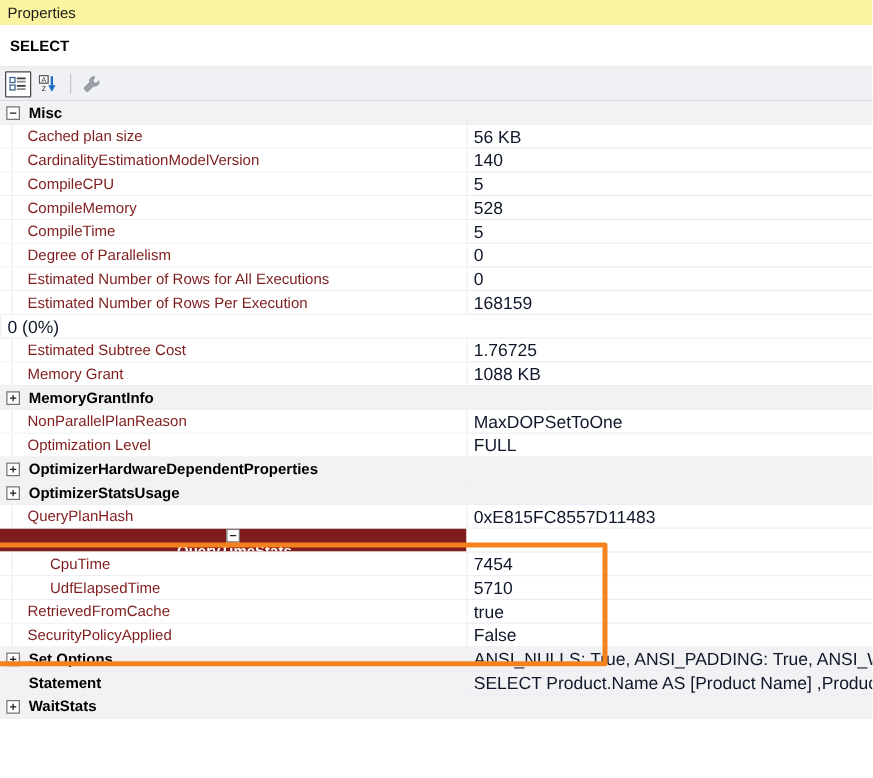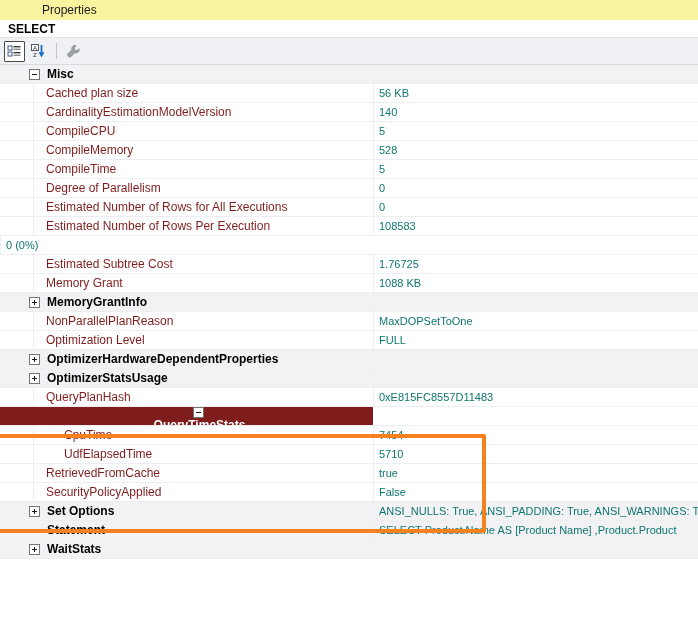--- a/index.html
+++ b/index.html
@@ -23,26 +23,25 @@
     background: #faf3a0;
     display: flex;
     align-items: center;
     padding-left: 6px;
     box-sizing: border-box;
   }
   #titlebar .title-text {
     font-size: 12px;
     color: #1c1c1c;
     line-height: 20px;
-    margin-left: 36px;
   }
 
   
   #object-header {
-    height: 18px;
+    height: 34px;
     background: #ffffff;
     display: flex;
     align-items: center;
     padding-left: 8px;
     box-sizing: border-box;
     border-bottom: 1px solid #e4e4e4;
   }
   #object-header .object-name {
     font-size: 12px;
     font-weight: bold;
@@ -96,34 +95,33 @@
   }
   .row .namecell {
     width: 373px;
     height: 100%;
     display: flex;
     align-items: center;
     box-sizing: border-box;
     position: relative;
     overflow: hidden;
     white-space: nowrap;
-    padding-left: 24px;
   }
   .row .valcell {
     flex: 1;
     height: 100%;
     display: flex;
     align-items: center;
     padding-left: 5px;
     box-sizing: border-box;
     border-left: 1px solid #eceef1;
     overflow: hidden;
     white-space: nowrap;
-    color: #0f766e;
-    font-size: 11px;
+    color: #0f172a;
+    font-size: 14px;
   }
 
   
   .row.category {
     background: #f2f2f4;
   }
   .row.category .namecell {
     background: #f2f2f4;
   }
   .row.category .valcell {
@@ -316,21 +314,21 @@
         <span class="label">Estimated Number of Rows for All Executions</span>
       </div>
       <div class="valcell">0</div>
     </div>
     <div class="row prop">
       <div class="namecell">
         <span class="gutter"></span>
         <span class="indent"></span>
         <span class="label">Estimated Number of Rows Per Execution</span>
       </div>
-      <div class="valcell">108583</div>
+      <div class="valcell">168159</div>
     </div>
     <div class="row prop">
       <div class="valcell">0 (0%)</div>
     </div>
     <div class="row prop">
       <div class="namecell">
         <span class="gutter"></span>
         <span class="indent"></span>
         <span class="label">Estimated Subtree Cost</span>
       </div>

